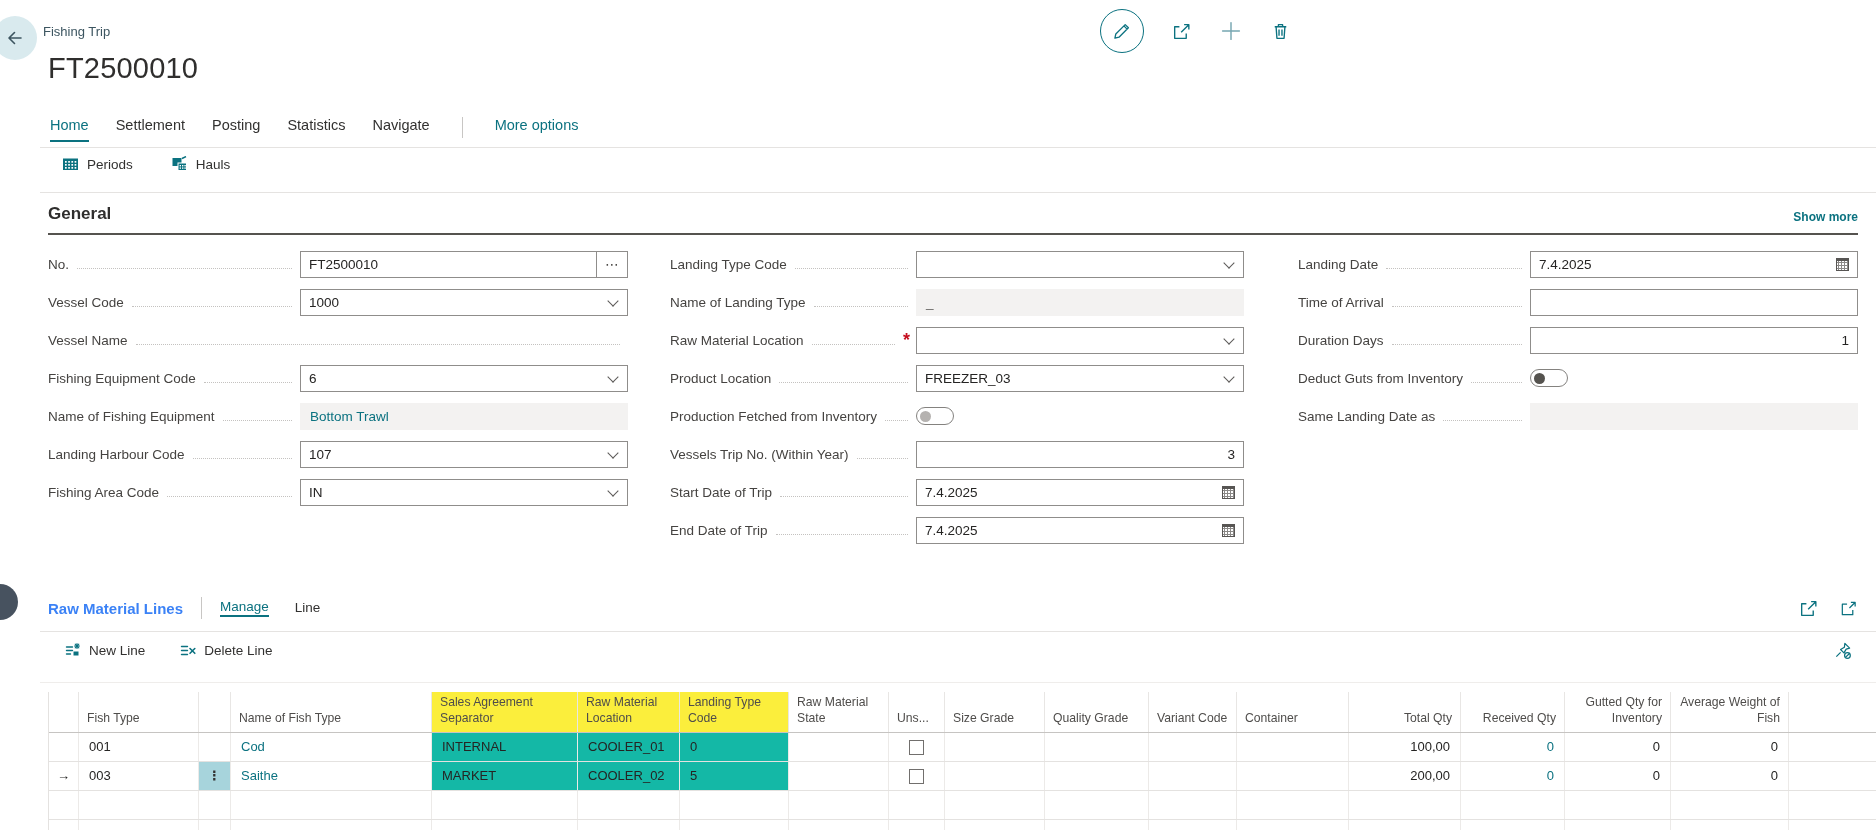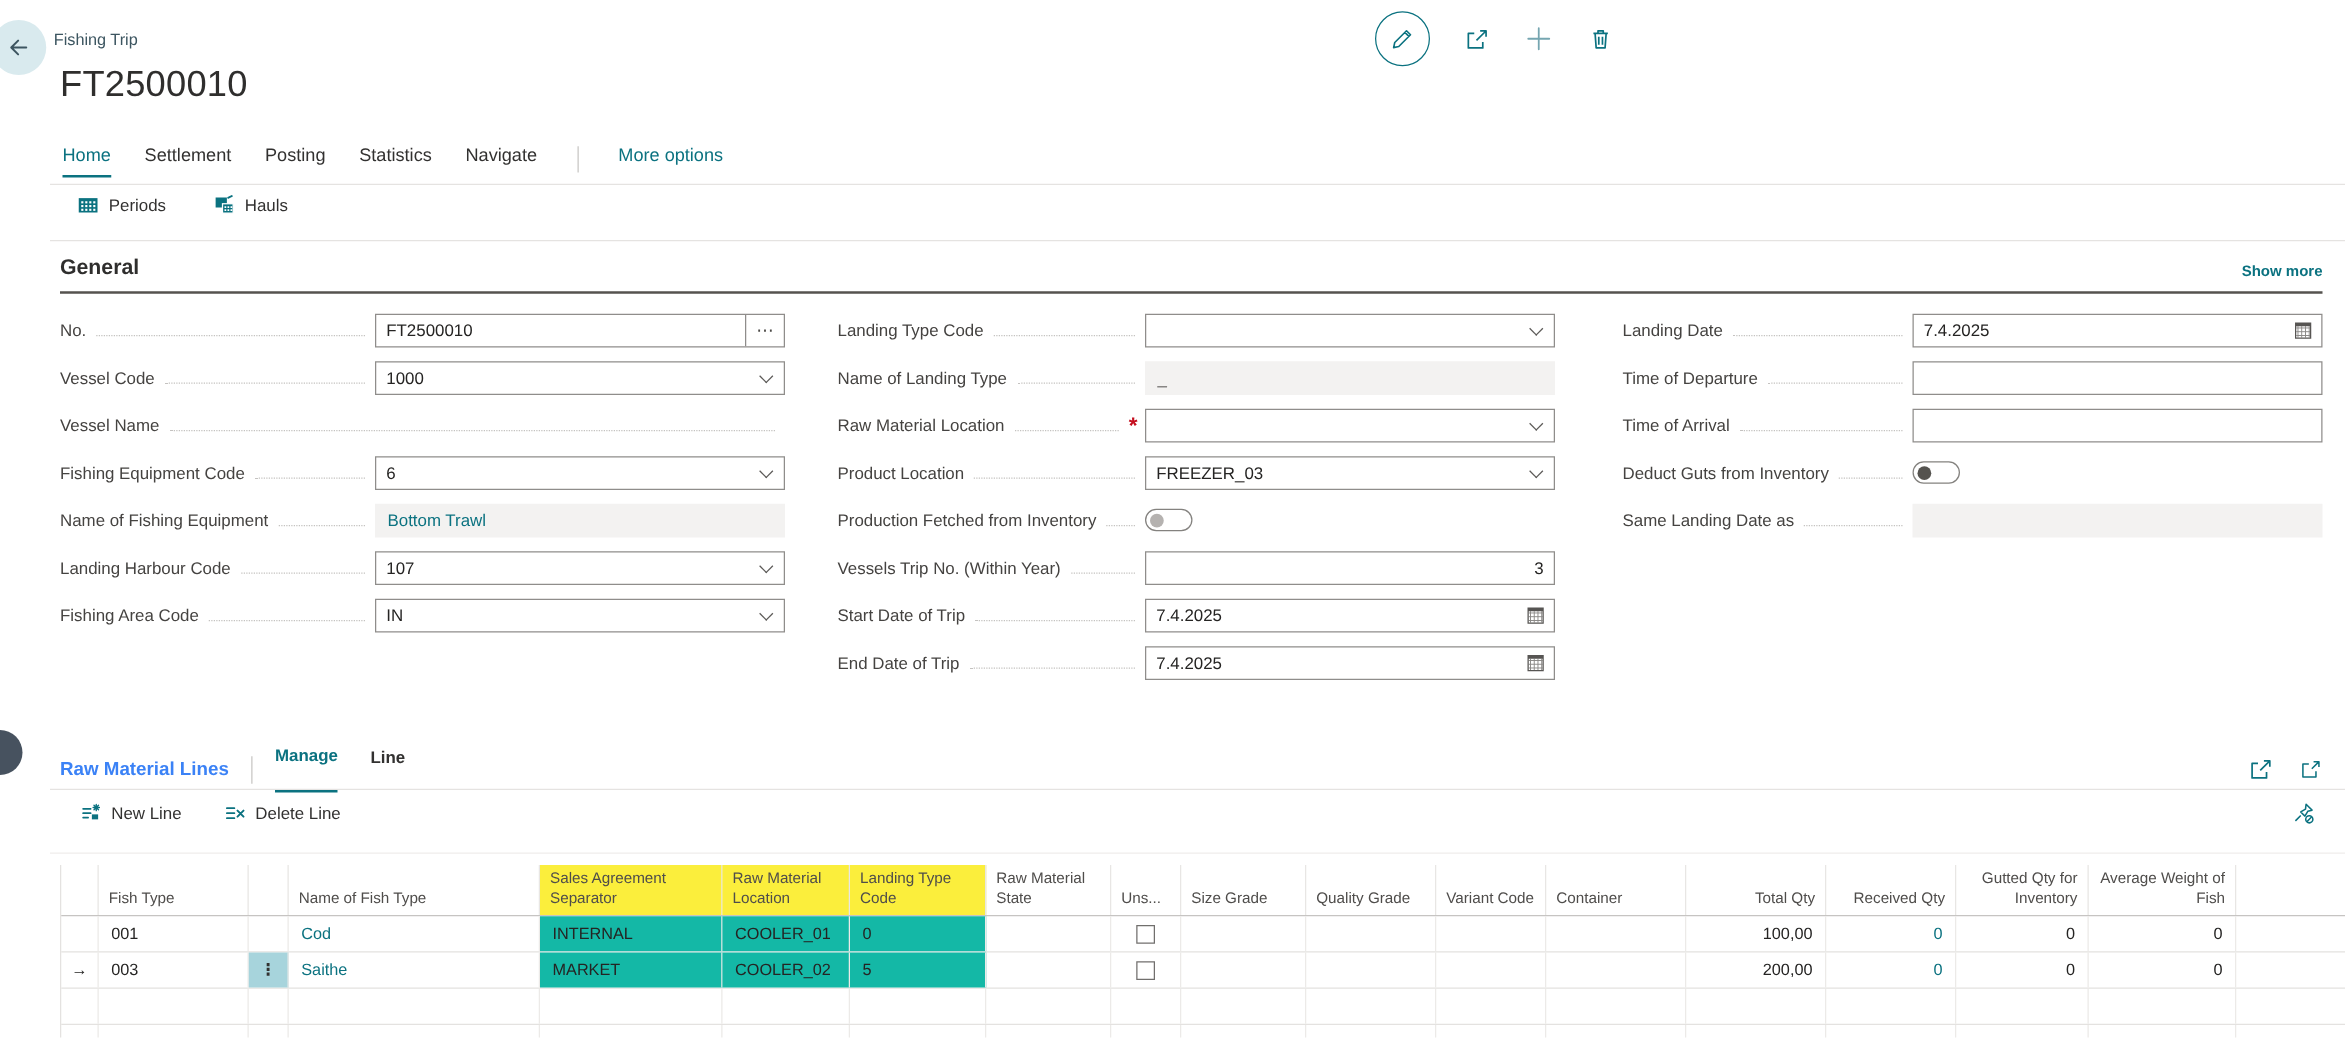--- a/index.html
+++ b/index.html
@@ -47,21 +47,21 @@
   .req{color:#c50f1f;font-size:18px;line-height:27px;margin-right:6px;font-weight:700;}
   .toggle{width:38px;height:18px;border:1px solid #84827f;border-radius:10px;position:relative;background:#fff;margin-top:4px;cursor:pointer;box-sizing:border-box;}
   .toggle .knob{position:absolute;left:3px;top:2.5px;width:11px;height:11px;border-radius:50%;background:#b5b2b0;}
   .toggle.dark .knob{background:#55534f;}
   
   .fab{position:absolute;left:-18px;top:584px;width:36px;height:36px;border-radius:50%;background:#47525f;cursor:pointer;}
   
   .lines-header{position:absolute;left:48px;top:597px;width:1810px;display:flex;align-items:center;}
   .lines-title{font-size:15px;font-weight:700;color:#3b82f6;}
   .vdiv{width:1px;height:22px;background:#c8c6c4;margin:0 18px;}
-  .lmenu{font-size:13.5px;color:#323130;margin-right:26px;cursor:pointer;padding-bottom:20px;font-weight:bold;}
+  .lmenu{font-size:13.5px;color:#323130;margin-right:26px;cursor:pointer;padding-bottom:1px;}
   .lmenu.active{color:#0b7280;border-bottom:2px solid #0b7280;}
   .lines-icons{margin-left:auto;display:flex;gap:20px;align-items:center;}
   .lines-actions{position:absolute;left:64px;top:641px;display:flex;gap:34px;}
   .laction{display:flex;align-items:center;gap:7px;font-size:13.5px;color:#323130;cursor:pointer;}
   .pin{position:absolute;right:24px;top:641px;cursor:pointer;}
   
   .grid{position:absolute;left:48px;top:692px;width:1838px;border-left:1px solid #e4e2e0;}
   .grid-header{display:flex;border-bottom:1px solid #c6c4c2;}
   .gh{box-sizing:border-box;height:40px;display:flex;align-items:flex-end;padding:0 8px 5px;font-size:12.2px;color:#4f4d4b;line-height:1.3;border-right:1px solid #e8e6e4;overflow:hidden;cursor:pointer;}
   .gh.right{justify-content:flex-end;text-align:right;}
@@ -288,31 +288,31 @@
     </div>
   <div class="fcol" id="fcol2" style="left:1298px;width:560px">
       <div class="frow">
         <span class="flabel">Landing Date</span>
         <span class="fleader"></span>
         <div class="fcontrol">
           <div class="fbox has-cal"><span class="val">7.4.2025</span><span class="cal"></span></div>
         </div>
       </div>
       <div class="frow">
-        <span class="flabel">Time of Departure</span>
+        <span class="flabel">Time of Arrival</span>
         <span class="fleader"></span>
         <div class="fcontrol">
           <div class="fbox"><span class="val"></span></div>
         </div>
       </div>
       <div class="frow">
-        <span class="flabel">Time of Arrival</span>
-        <span class="fleader"></span>
-        <div class="fcontrol">
-          <div class="fbox"><span class="val"></span></div>
+        <span class="flabel">Duration Days</span>
+        <span class="fleader"></span>
+        <div class="fcontrol">
+          <div class="fbox num"><span class="val">1</span></div>
         </div>
       </div>
       <div class="frow">
         <span class="flabel">Deduct Guts from Inventory</span>
         <span class="fleader"></span>
         <div class="fcontrol">
           <div class="toggle dark">
             <div class="knob"></div>
           </div>
         </div>

